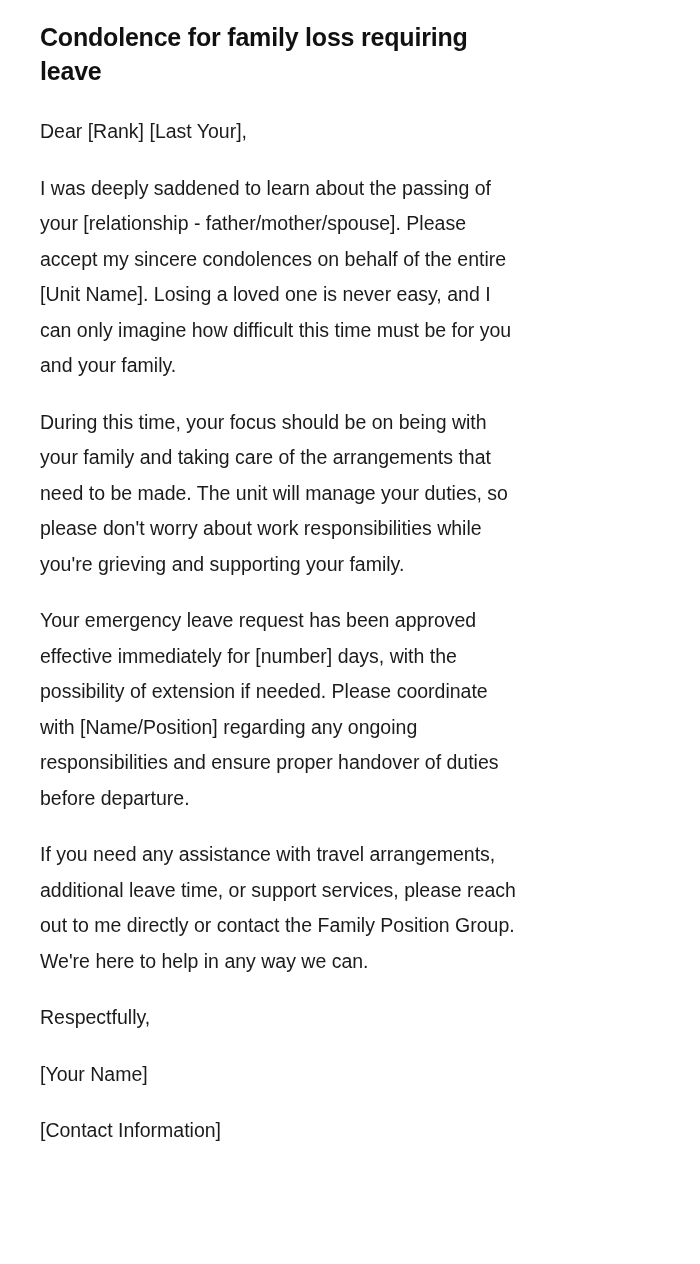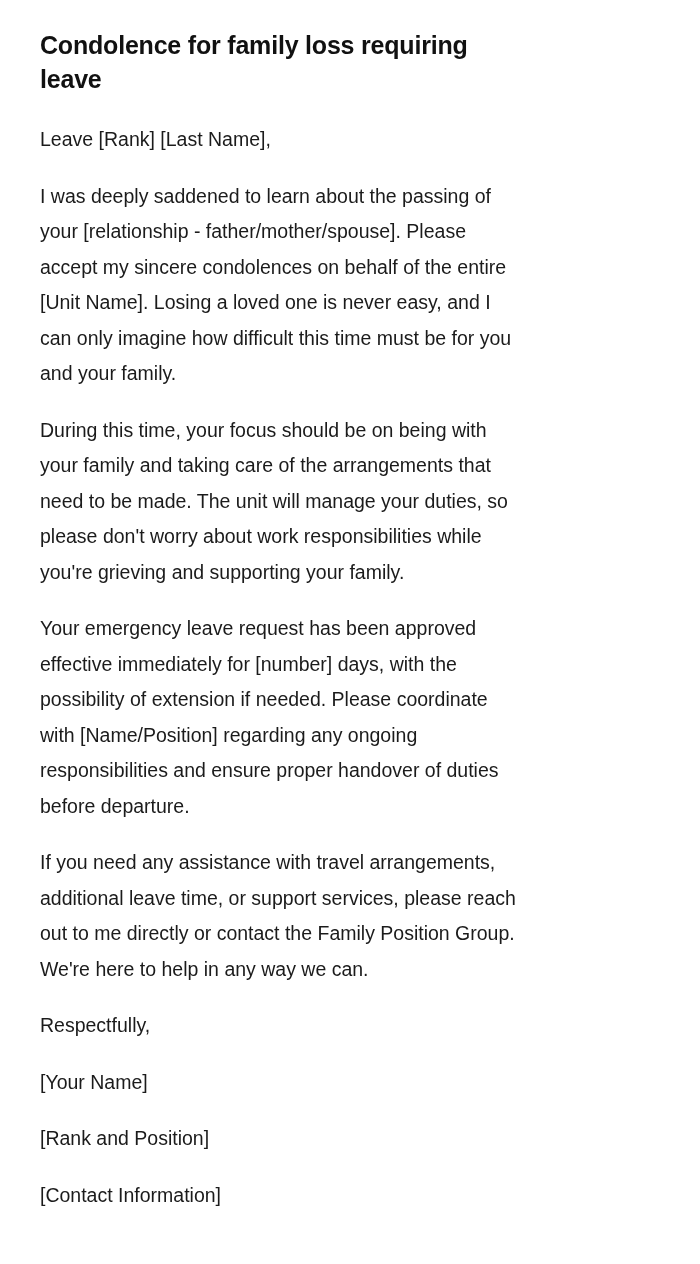--- a/index.html
+++ b/index.html
@@ -12,21 +12,21 @@
     width: 700px;
     min-height: 1264px;
     font-family: "Liberation Sans", "DejaVu Sans", sans-serif;
     color: #1b1b1b;
     -webkit-font-smoothing: antialiased;
   }
   .page {
     width: 572px;
     min-height: 1264px;
     box-sizing: border-box;
-    padding: 28px 52px 40px 40px;
+    padding: 20px 52px 40px 40px;
     background: #ffffff;
   }
   .doc-title {
     font-size: 25px;
     font-weight: bold;
     line-height: 34px;
     letter-spacing: -0.2px;
     margin: 0 0 26px 0;
     color: #111111;
   }
@@ -49,34 +49,33 @@
 </style>
 </head>
 <body>
 
 <div class="page">
 
   <h1 class="doc-title">Condolence for family loss requiring leave</h1>
 
   <div class="doc-body">
 
-    <p class="para">Leave [Rank] [Last Name],</p>
+    <p class="para">Dear [Rank] [Last Your],</p>
 
 
     <p class="para">I was deeply saddened to learn about the passing of your [relationship - father/mother/spouse]. Please accept my sincere condolences on behalf of the entire [Unit Name]. Losing a loved one is never easy, and I can only imagine how difficult this time must be for you and your family.</p>
 
     <p class="para">During this time, your focus should be on being with your family and taking care of the arrangements that need to be made. The unit will manage your duties, so please don't worry about work responsibilities while you're grieving and supporting your family.</p>
 
     <p class="para">Your emergency leave request has been approved effective immediately for [number] days, with the possibility of extension if needed. Please coordinate with [Name/Position] regarding any ongoing responsibilities and ensure proper handover of duties before departure.</p>
 
     <p class="para">If you need any assistance with travel arrangements, additional leave time, or support services, please reach out to me directly or contact the Family Position Group. We're here to help in any way we can.</p>
 
 
     <p class="para">Respectfully,</p>
 
     <p class="para">[Your Name]</p>
 
-    <p class="para">[Rank and Position]</p>
 
     <p class="para">[Contact Information]</p>
 
   </div>
 </div>
 
 </body></html>

